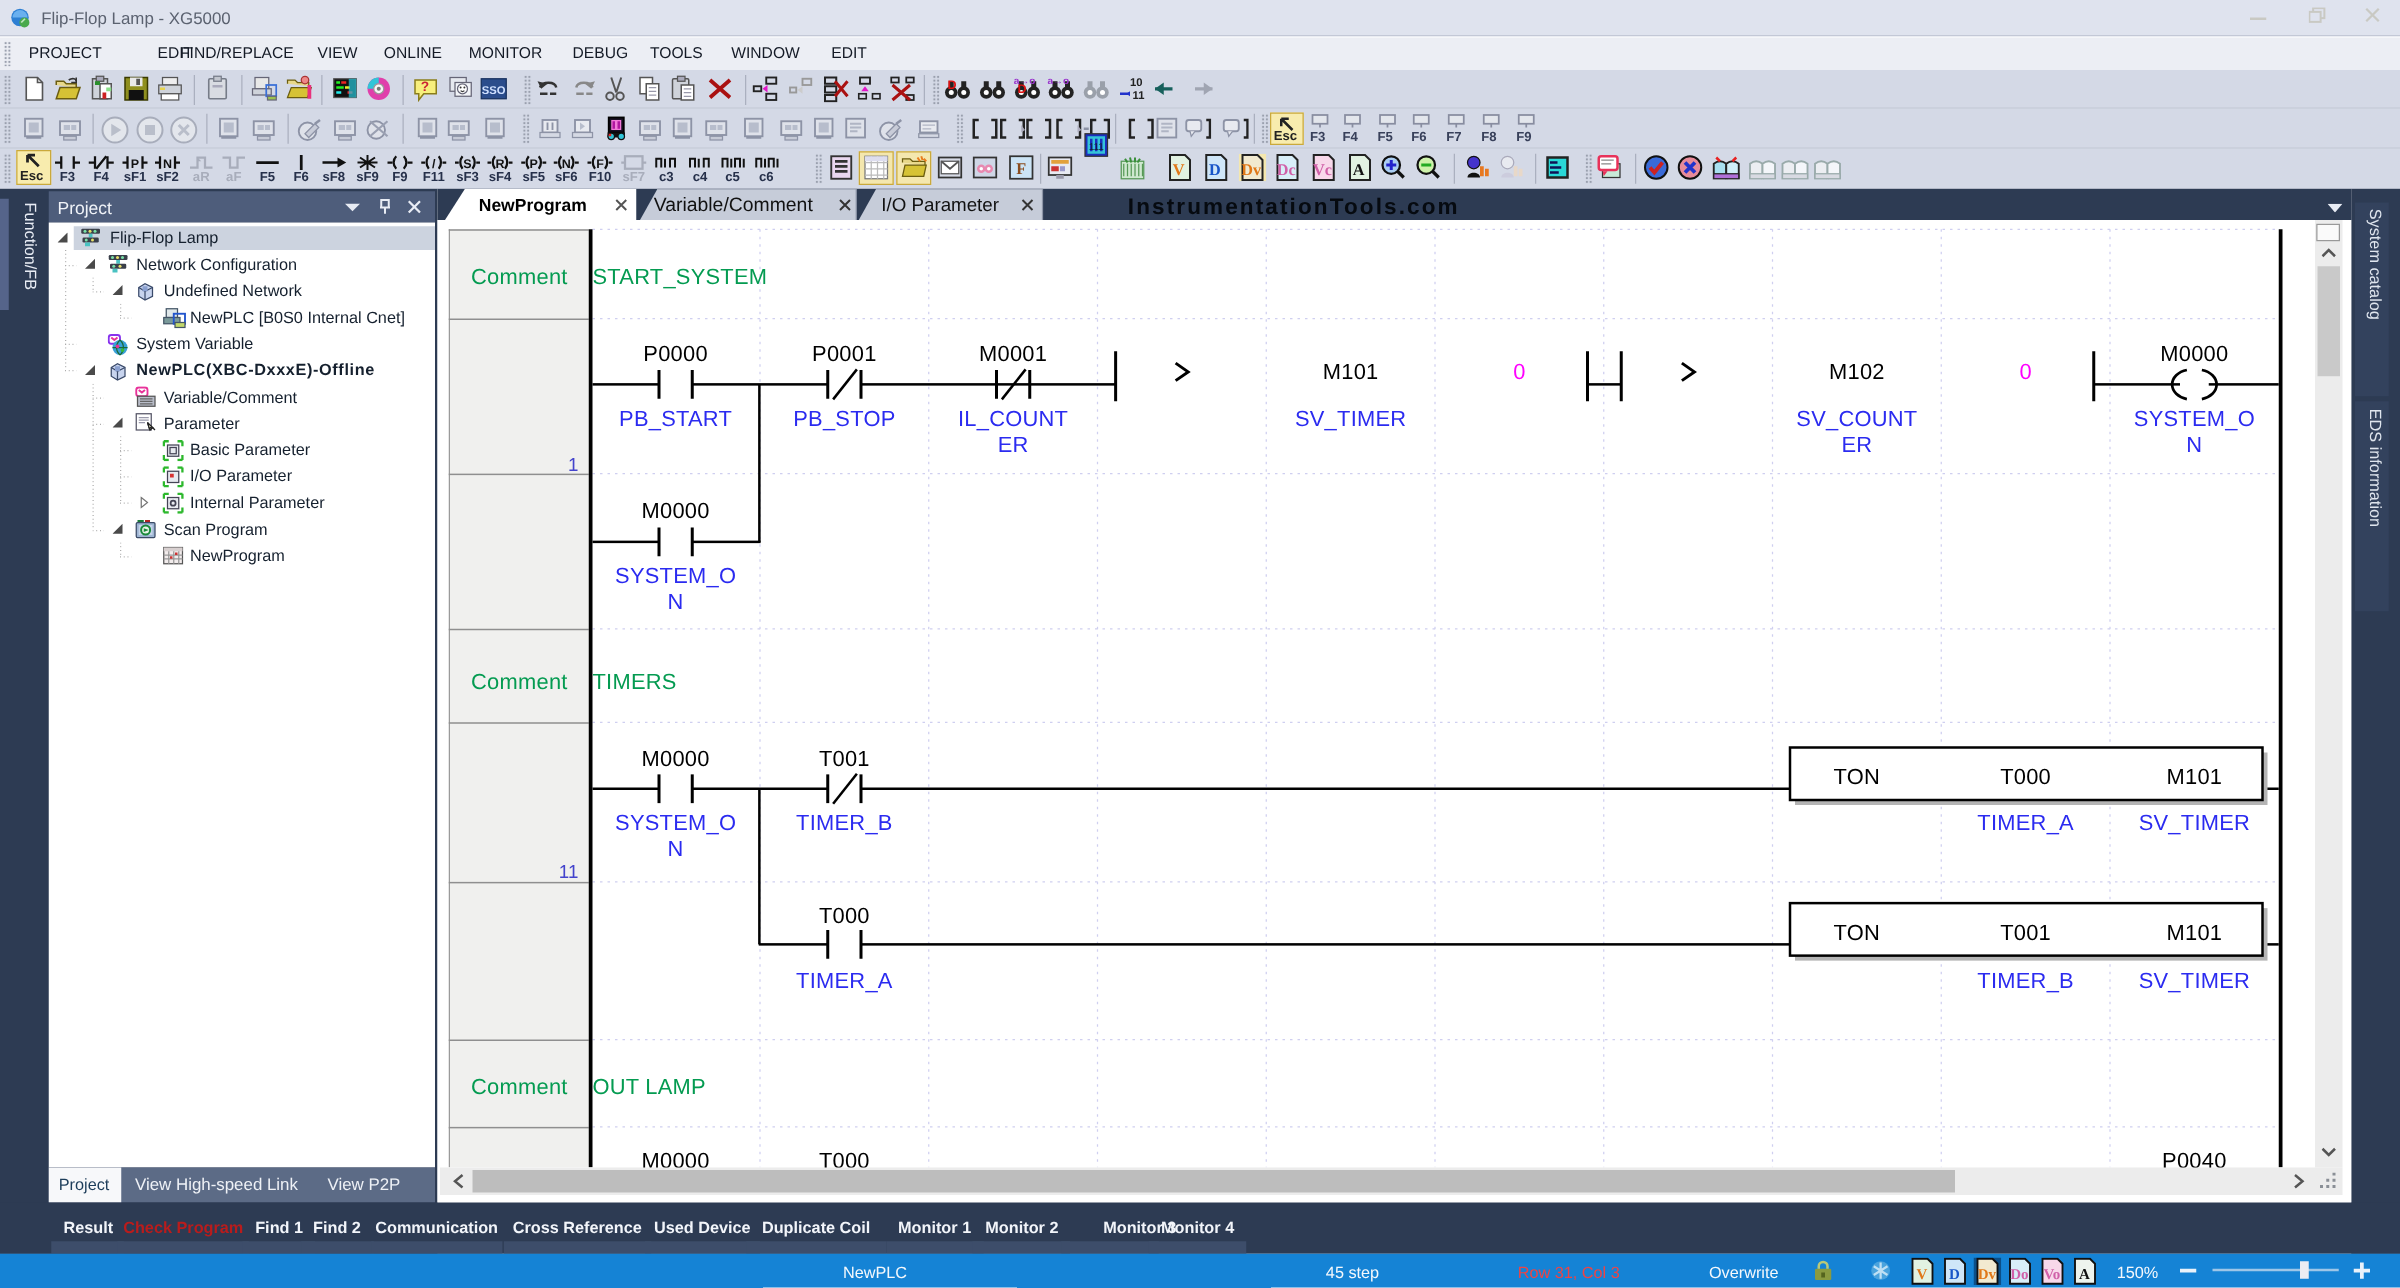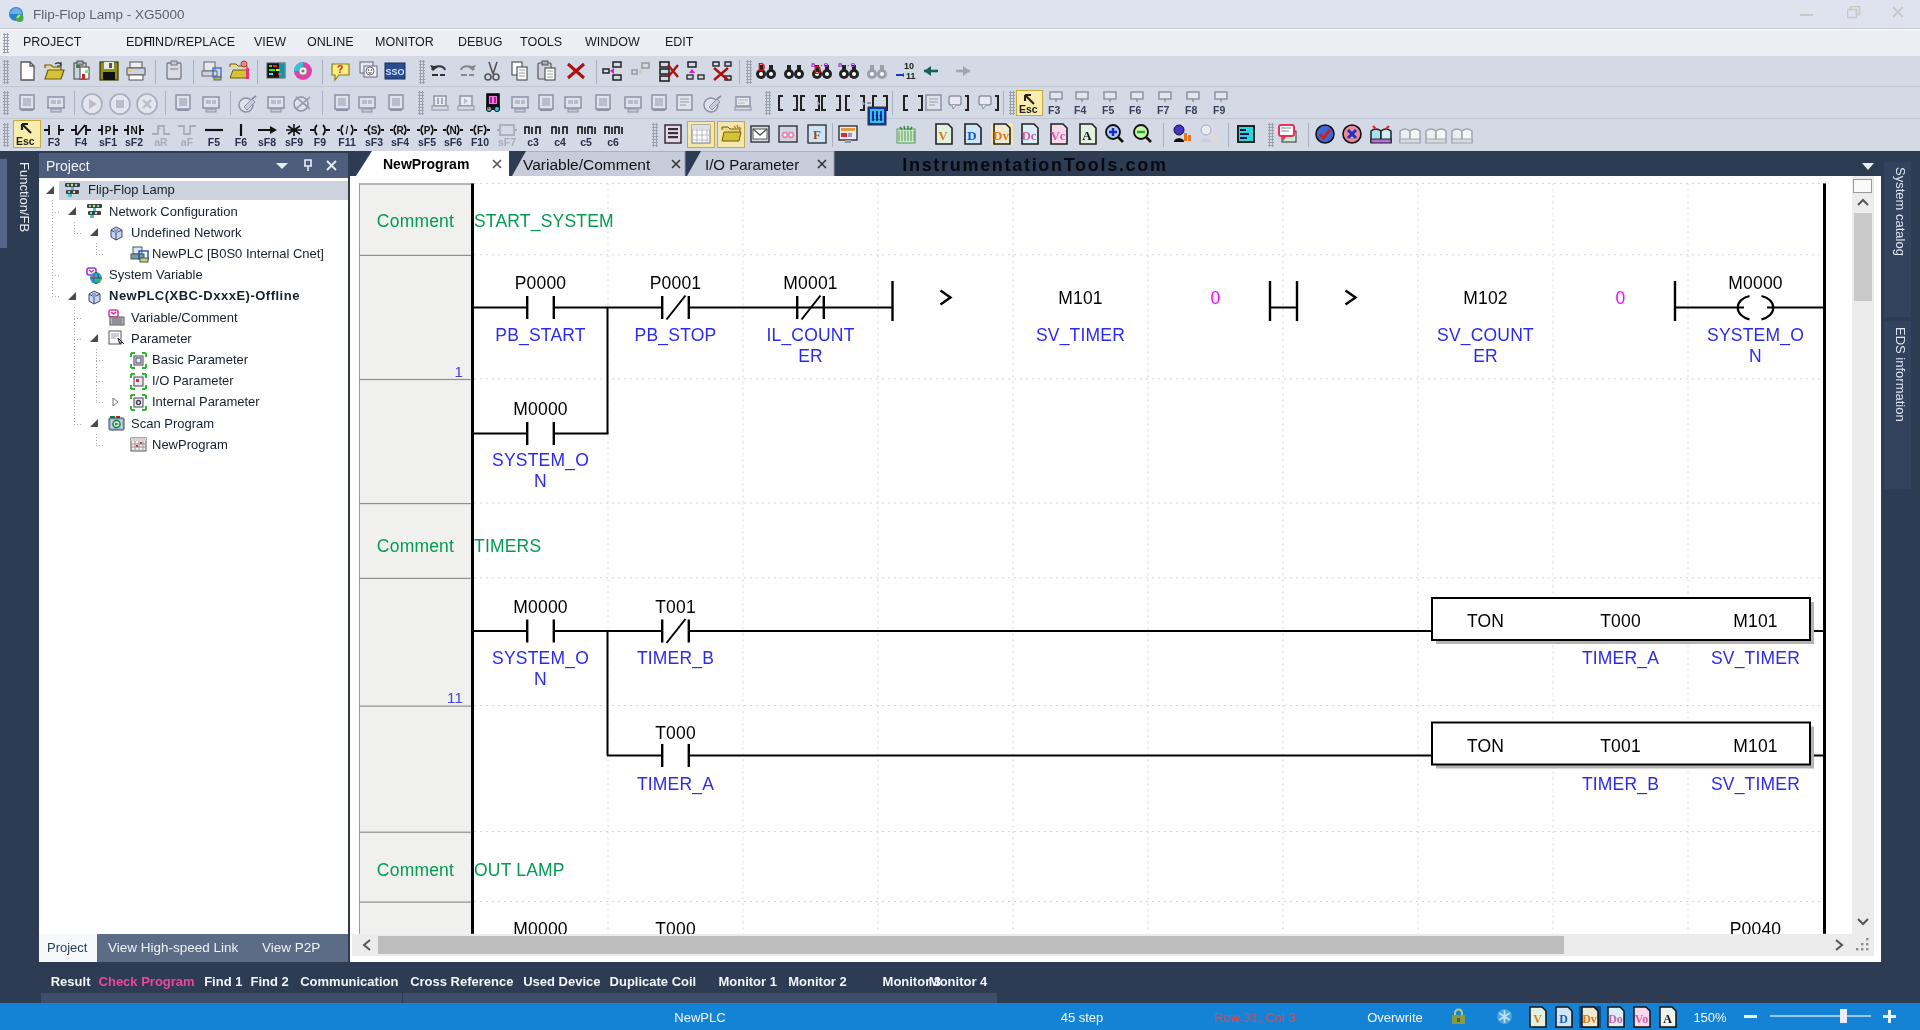--- a/index.html
+++ b/index.html
@@ -1316,21 +1316,21 @@
 <svg class="abs" style="left:1857px;top:198px" width="12" height="9">
     <path d="M1 7l5-5 5 5" fill="none" stroke="#555" stroke-width="2"></path>
   </svg>
 <div class="abs" style="left:1854px;top:213px;width:18px;height:88px;background:#c9c9c9;"></div>
 <svg class="abs" style="left:1857px;top:917px" width="12" height="9">
     <path d="M1 2l5 5 5-5" fill="none" stroke="#555" stroke-width="2"></path>
   </svg>
 <div class="abs" style="left:0;top:962px;width:1920px;height:41px;background:#2d3b53;"></div>
 <div class="lbl" style="left:70.6px;top:974px;transform:translateX(-50%);font-size:13px;font-weight:bold;color:#f2f5fa;">Result</div>
 <div class="abs" style="left:41px;top:993px;width:58px;height:10px;background:#3d4d6a;"></div>
-<div class="lbl" style="left:146.6px;top:974px;transform:translateX(-50%);font-size:13px;font-weight:bold;color:#ec4899;">Check Program</div>
+<div class="lbl" style="left:146.6px;top:974px;transform:translateX(-50%);font-size:13px;font-weight:bold;color:#b91c1c;">Check Program</div>
 <div class="abs" style="left:94px;top:993px;width:105px;height:10px;background:#3d4d6a;"></div>
 <div class="lbl" style="left:223.3px;top:974px;transform:translateX(-50%);font-size:13px;font-weight:bold;color:#f2f5fa;">Find 1</div>
 <div class="abs" style="left:194px;top:993px;width:58px;height:10px;background:#3d4d6a;"></div>
 <div class="lbl" style="left:269.6px;top:974px;transform:translateX(-50%);font-size:13px;font-weight:bold;color:#f2f5fa;">Find 2</div>
 <div class="abs" style="left:241px;top:993px;width:58px;height:10px;background:#3d4d6a;"></div>
 <div class="lbl" style="left:349.3px;top:974px;transform:translateX(-50%);font-size:13px;font-weight:bold;color:#f2f5fa;">Communication</div>
 <div class="abs" style="left:297px;top:993px;width:105px;height:10px;background:#3d4d6a;"></div>
 <div class="lbl" style="left:461.8px;top:974px;transform:translateX(-50%);font-size:13px;font-weight:bold;color:#f2f5fa;">Cross Reference</div>
 <div class="abs" style="left:403px;top:993px;width:118px;height:10px;background:#3d4d6a;"></div>
 <div class="lbl" style="left:561.8px;top:974px;transform:translateX(-50%);font-size:13px;font-weight:bold;color:#f2f5fa;">Used Device</div>

